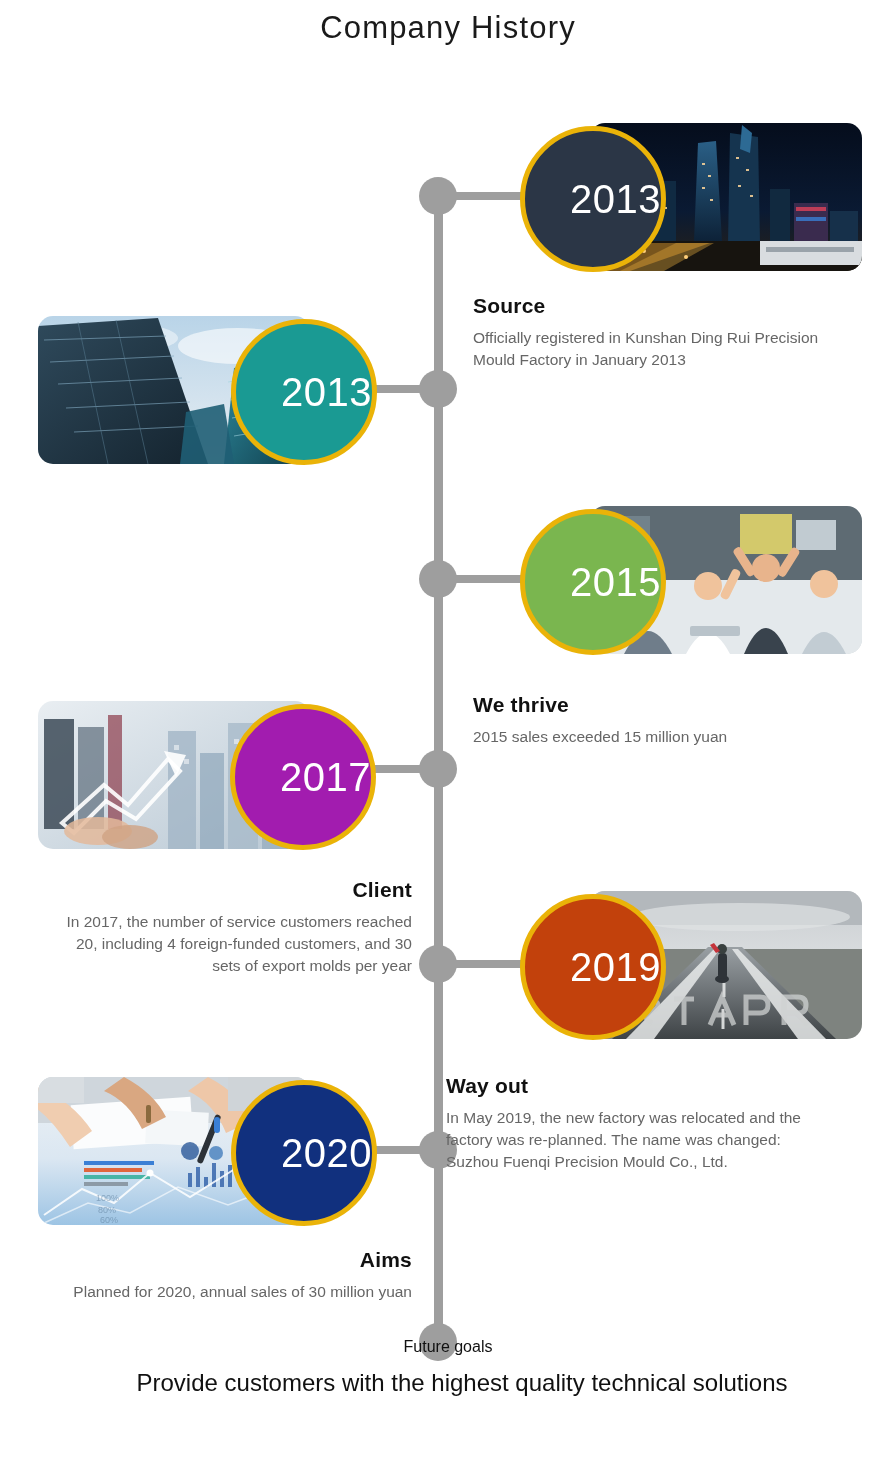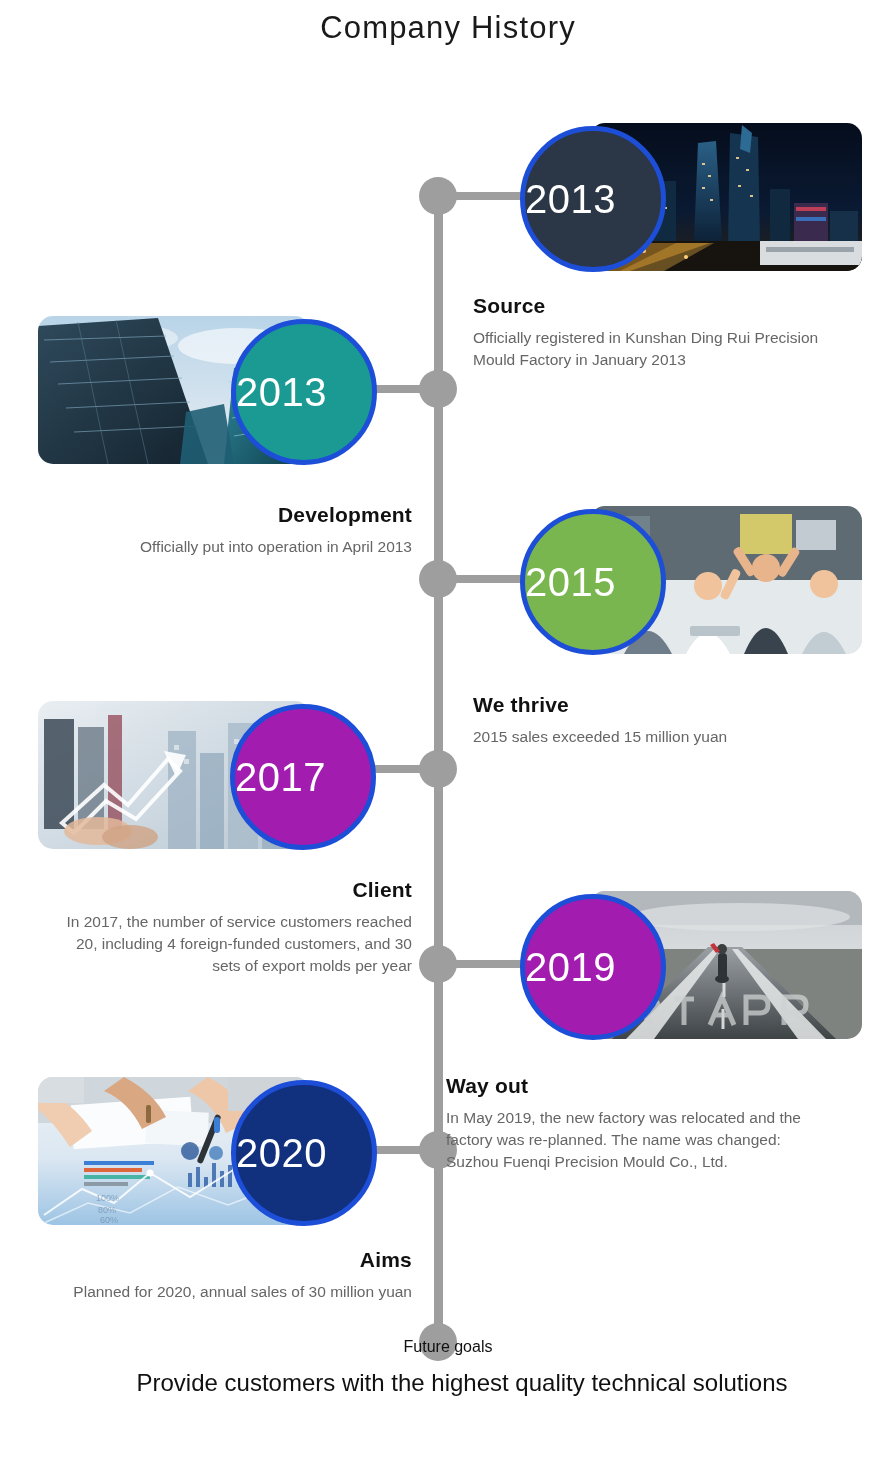--- a/index.html
+++ b/index.html
@@ -58,24 +58,24 @@
     height: 8px;
     background: #9e9e9e;
   }
 
   
   .year-circle {
     position: absolute;
     width: 146px;
     height: 146px;
     border-radius: 50%;
-    border: 5px solid #1d4ed8;
+    border: 5px solid #eab308;
     display: flex;
     align-items: center;
-    justify-content: flex-start;
+    justify-content: flex-end;
     color: #ffffff;
     font-size: 40px;
     font-weight: 400;
     letter-spacing: 0.5px;
     z-index: 6;
   }
 
   
   .photo {
     position: absolute;
@@ -233,24 +233,20 @@
           <line x1="192" y1="84" x2="252" y2="74"></line>
         <line x1="194" y1="102" x2="254" y2="92"></line>
           <line x1="196" y1="120" x2="256" y2="110"></line>
       </g>
       <polygon points="148,96 186,88 196,148 142,148" fill="#1f5e74" opacity="0.9"></polygon>
     </svg>
   </div>
   <div class="year-circle" style="left:231px; top:271px; background:#1a9a93;">
     <span>2013</span>
   </div>
-  <div class="tblock align-right" style="left:60px; top:455px; width:352px;">
-    <h3>Development</h3>
-    <p>Officially put into operation in April 2013</p>
-  </div>
 
   <div class="photo" style="left:590px; top:458px; width:272px; height:148px;">
     <svg viewBox="0 0 272 148" preserveAspectRatio="none">
       <rect width="272" height="148" fill="#cfd6da"></rect>
       <rect x="0" y="0" width="272" height="74" fill="#5e6b73"></rect>
       <rect x="150" y="8" width="52" height="40" fill="#e8d96a" opacity="0.85"></rect>
       <rect x="206" y="14" width="40" height="30" fill="#d9e3e8" opacity="0.8"></rect>
       <rect x="16" y="10" width="44" height="34" fill="#7b8c96" opacity="0.7"></rect>
       <rect x="0" y="74" width="272" height="74" fill="#e4e9ec"></rect>
 
@@ -347,21 +343,21 @@
         <path d="M120 134 l12 -28 l12 28 M124 124 l16 0"></path>
         <path d="M156 134 l0 -28 l14 0 q8 0 8 8 q0 8 -8 8 l-14 0"></path>
         <path d="M194 134 l0 -28 l14 0 q8 0 8 8 q0 8 -8 8 l-14 0 M206 122 l12 12"></path>
       </g>
       <ellipse cx="132" cy="88" rx="7" ry="4" fill="#2e3338"></ellipse>
       <rect x="128" y="62" width="9" height="26" rx="4" fill="#2e3338"></rect>
       <circle cx="132" cy="58" r="5" fill="#39403f"></circle>
       <path d="M126 62 l-6 -8 l4 -2 l6 8 Z" fill="#c4333a"></path>
     </svg>
   </div>
-  <div class="year-circle" style="left:520px; top:846px; background:#a21caf;">
+  <div class="year-circle" style="left:520px; top:846px; background:#c2410c;">
     <span>2019</span>
   </div>
   <div class="tblock align-left" style="left:446px; top:1026px; width:362px;">
     <h3>Way out</h3>
     <p>In May 2019, the new factory was relocated and the factory was re-planned. The name was changed: Suzhou Fuenqi Precision Mould Co., Ltd.</p>
   </div>
 
   <div class="photo" style="left:38px; top:1029px; width:272px; height:148px;">
     <svg viewBox="0 0 272 148" preserveAspectRatio="none">
       <defs>

